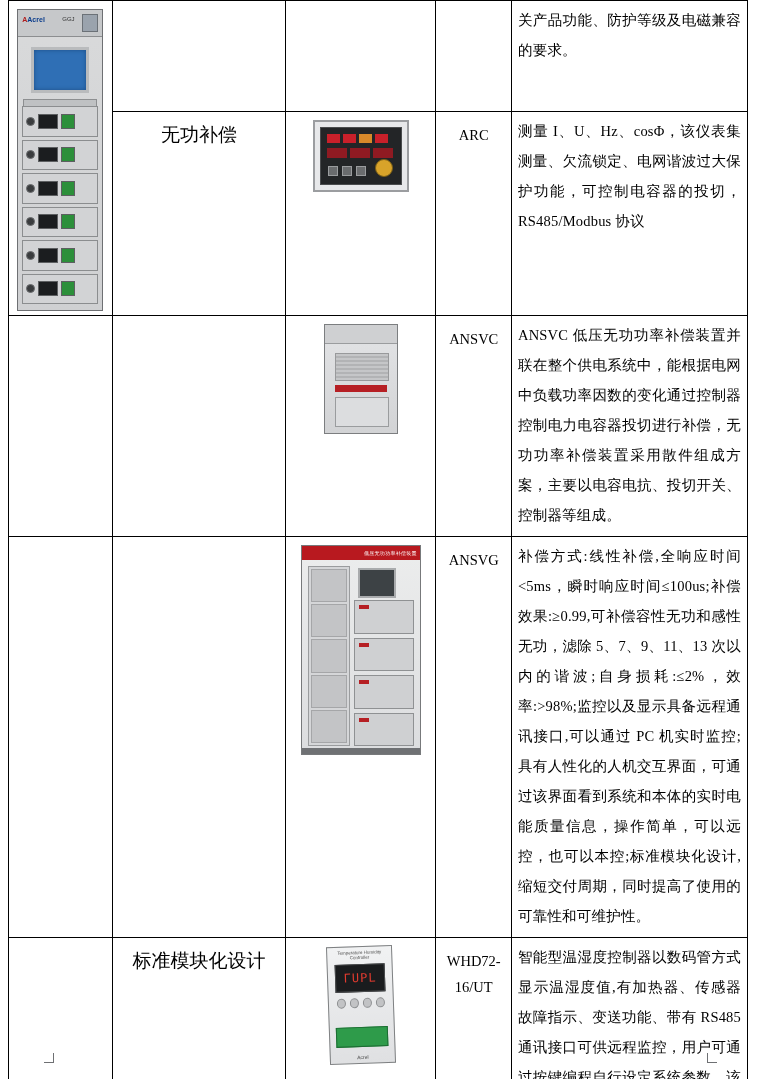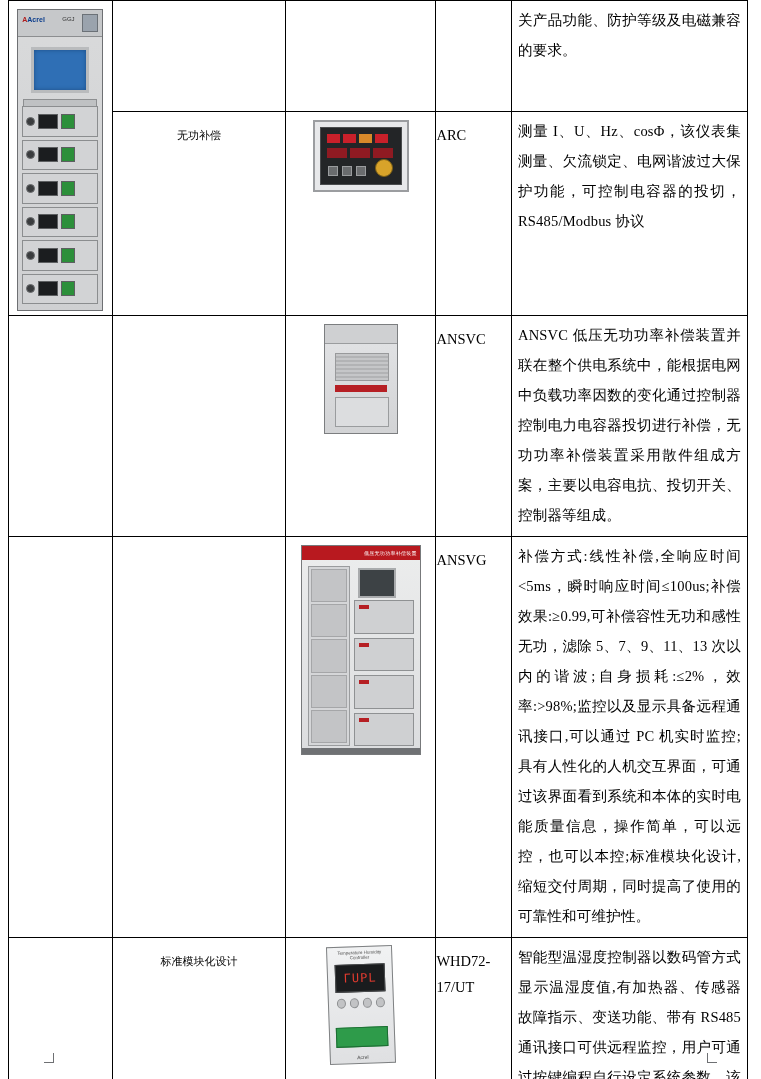--- a/index.html
+++ b/index.html
@@ -42,26 +42,26 @@
 
   .cell-text {
     font-size: 14.5px;
     line-height: 30px;
     padding: 4px 6px 6px 6px;
     text-align: justify;
     letter-spacing: 0.2px;
   }
   .cell-center {
     text-align: center;
-    font-size: 11px;
+    font-size: 19px;
     line-height: 26px;
     padding-top: 10px;
   }
   .cell-model {
-    text-align: left;
+    text-align: center;
     font-size: 14.5px;
     line-height: 26px;
     padding-top: 10px;
     font-family: "Liberation Serif", serif;
   }
   .pic-wrap {
     display: flex;
     align-items: flex-start;
     justify-content: center;
     padding-top: 8px;
@@ -483,21 +483,21 @@
                 <span class="b"></span>
                 <span class="b"></span>
                 <span class="b"></span>
               </div>
               <div class="green"></div>
               <div class="brandrow">Acrel</div>
             </div>
           </div>
         </td>
         <td>
-          <div class="cell-model">WHD72-17/UT</div>
+          <div class="cell-model">WHD72-16/UT</div>
         </td>
         <td>
           <div class="cell-text">智能型温湿度控制器以数码管方式显示温湿度值,有加热器、传感器故障指示、变送功能、带有 RS485 通讯接口可供远程监控，用户可通过按键编程自行设定系统参数。该仪表集测量、显示、控制及通讯于一体，精度高、测量范围宽，是一种适合于各个行业和领域的温湿度测量控制仪表。具有许昌开普研究院有限公司、国家继电保护及自动化设备质量监督检验中心检测合格的型式检验报</div>
         </td>
       </tr>
     </tbody>
   </table>
 
   <div class="footer-marks">
     <div class="fm-tick" style="left:44px; top:22px;"></div>

